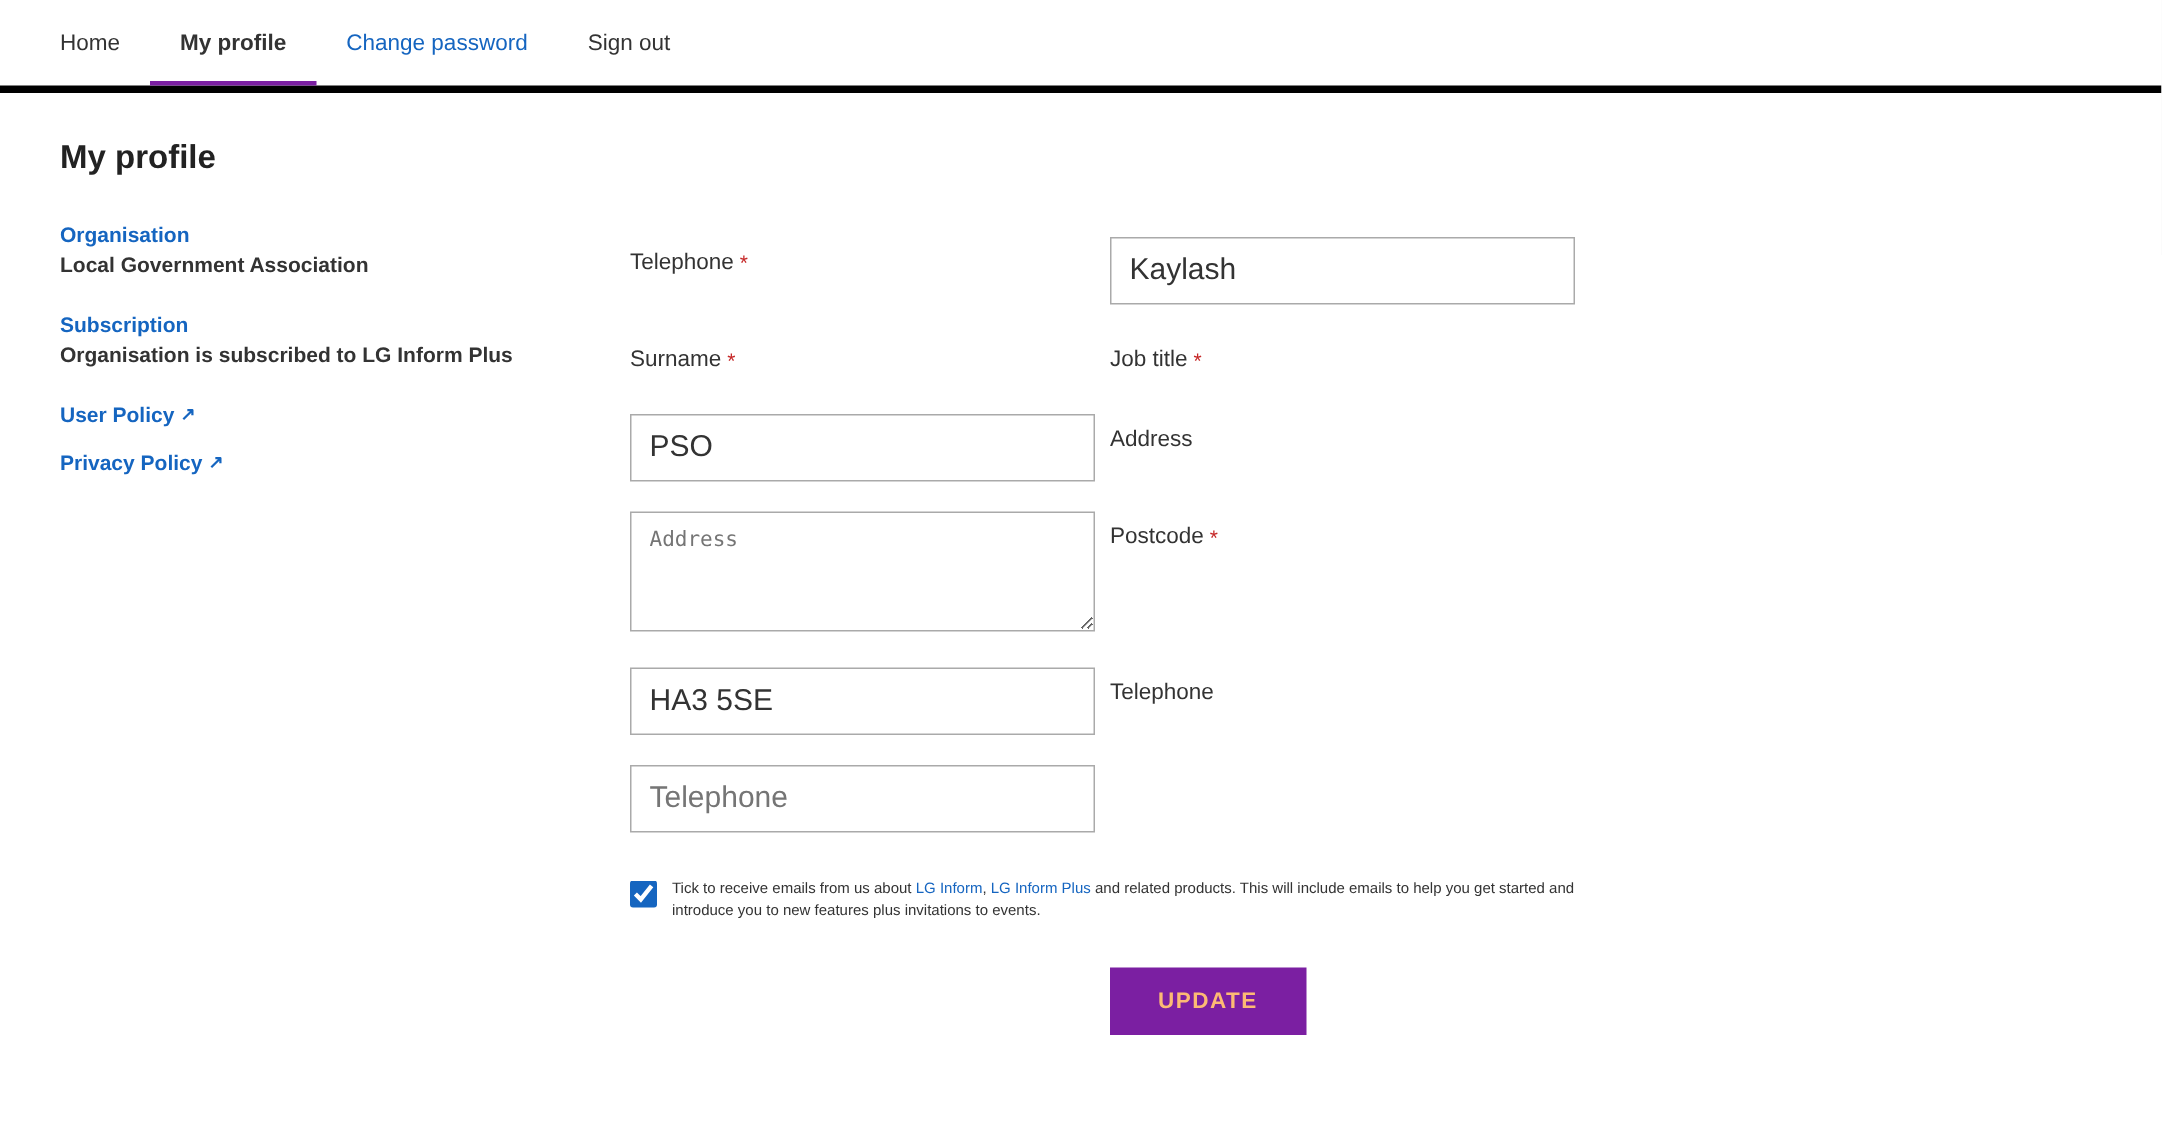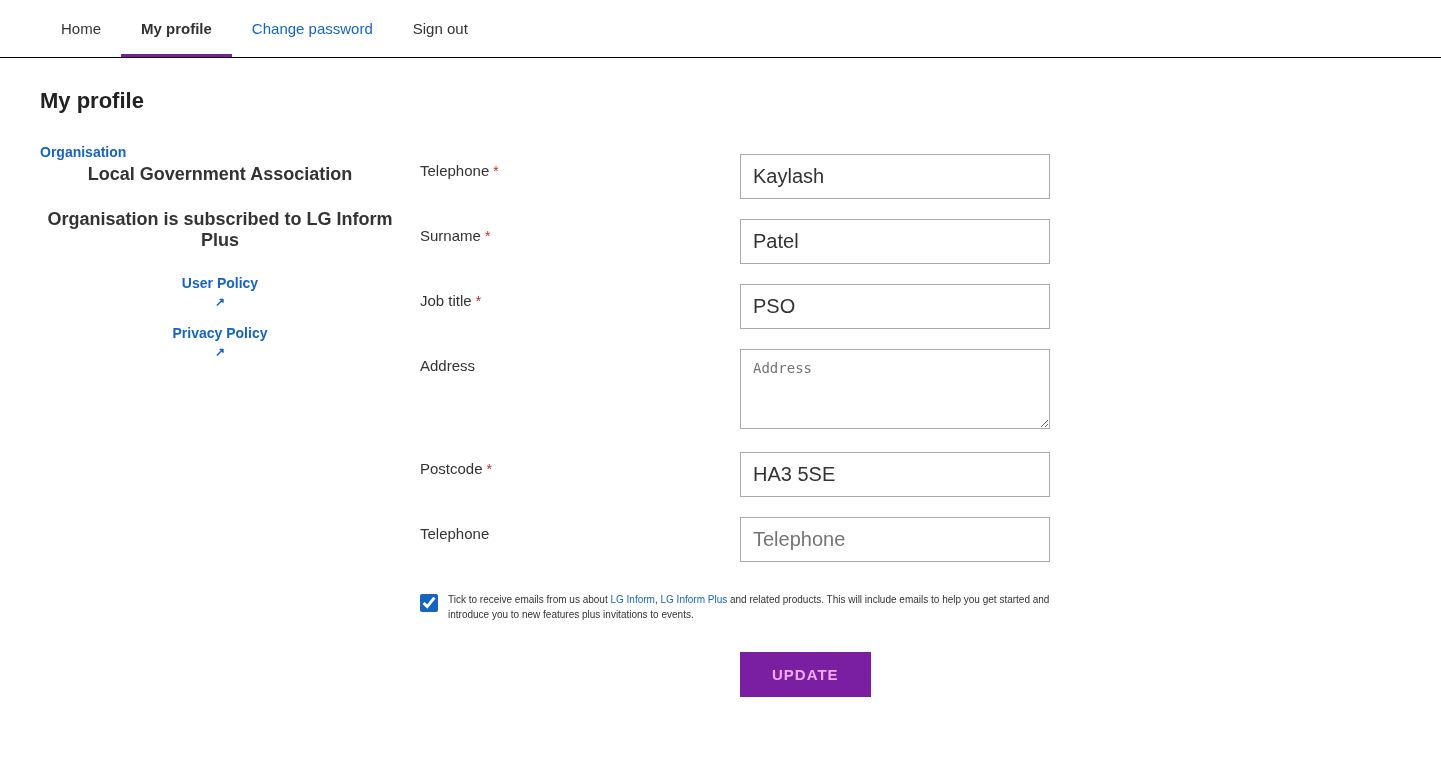--- a/index.html
+++ b/index.html
@@ -12,22 +12,22 @@
     .page-wrapper {
       background: #fff;
       min-height: 764px;
       max-width: 1441px;
       margin: 0 auto;
     }
     
     .top-nav {
       display: flex;
       align-items: flex-start;
-      border-bottom: 1px solid #000000;
-      padding: 0 41px;
+      border-bottom: 5px solid #000000;
+      padding: 0 20px;
       background: #fff;
     }
     .nav-item {
       padding: 20px 20px;
       cursor: pointer;
       font-size: 15px;
       color: #333;
       text-decoration: none;
       display: inline-block;
       position: relative;
@@ -73,32 +73,30 @@
     .info-row {
       margin-bottom: 24px;
     }
     .info-label {
       color: #1565c0;
       font-size: 14px;
       margin-bottom: 4px;
     }
     .info-value {
       color: #333;
-      font-size: 18px;
-      text-align: center;
+      font-size: 14px;
     }
     .policy-link {
       color: #1565c0;
       text-decoration: none;
       font-size: 14px;
       display: flex;
       align-items: center;
       gap: 4px;
       margin-bottom: 16px;
-      flex-direction: column;
     }
     .ext-icon {
       font-size: 12px;
     }
     
     .right-col {
       flex: 1;
     }
     .form-grid {
       display: grid;
@@ -167,21 +165,21 @@
       line-height: 1.5;
     }
     .checkbox-text .link-text {
       color: #1565c0;
     }
     
     .btn-update {
       margin-top: 30px;
       margin-left: 320px;
       background: #7b1fa2;
-      color: #f0abfc;
+      color: #fdba74;
       border: none;
       padding: 14px 32px;
       font-size: 15px;
       font-weight: bold;
       letter-spacing: 1px;
       cursor: pointer;
     }
   </style>
 </head>
 <body>
@@ -199,20 +197,21 @@
     <h1 class="page-title">My profile</h1>
 
     <div class="profile-layout">
 
       <div class="left-col">
         <div class="info-row">
           <div class="info-label">Organisation</div>
           <div class="info-value">Local Government Association</div>
         </div>
         <div class="info-row">
+          <div class="info-label">Subscription</div>
           <div class="info-value">Organisation is subscribed to LG Inform Plus</div>
         </div>
         <a class="policy-link">
           <span>User Policy</span>
           <span class="ext-icon">↗</span>
         </a>
         <a class="policy-link">
           <span>Privacy Policy</span>
           <span class="ext-icon">↗</span>
         </a>
@@ -226,23 +225,20 @@
             <span class="required-star">*</span>
           </div>
           <div class="form-field">
             <input type="text" class="form-input" value="Kaylash" style="">
           </div>
 
           <div class="form-label">
             <span>Surname</span>
             <span class="required-star">*</span>
           </div>
-          <div class="form-field">
-            <input type="text" class="form-input" value="Patel" style="">
-          </div>
 
           <div class="form-label">
             <span>Job title</span>
             <span class="required-star">*</span>
           </div>
           <div class="form-field">
             <input type="text" class="form-input" value="PSO" style="">
           </div>
 
           <div class="form-label">

